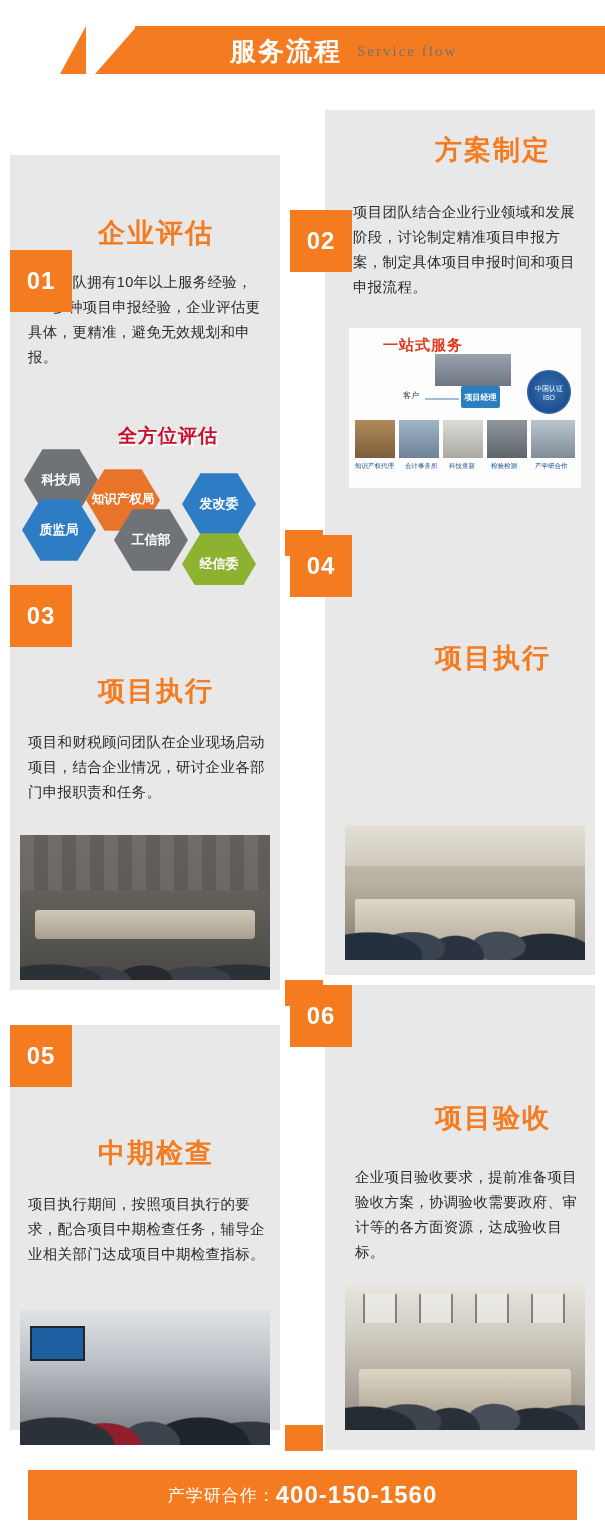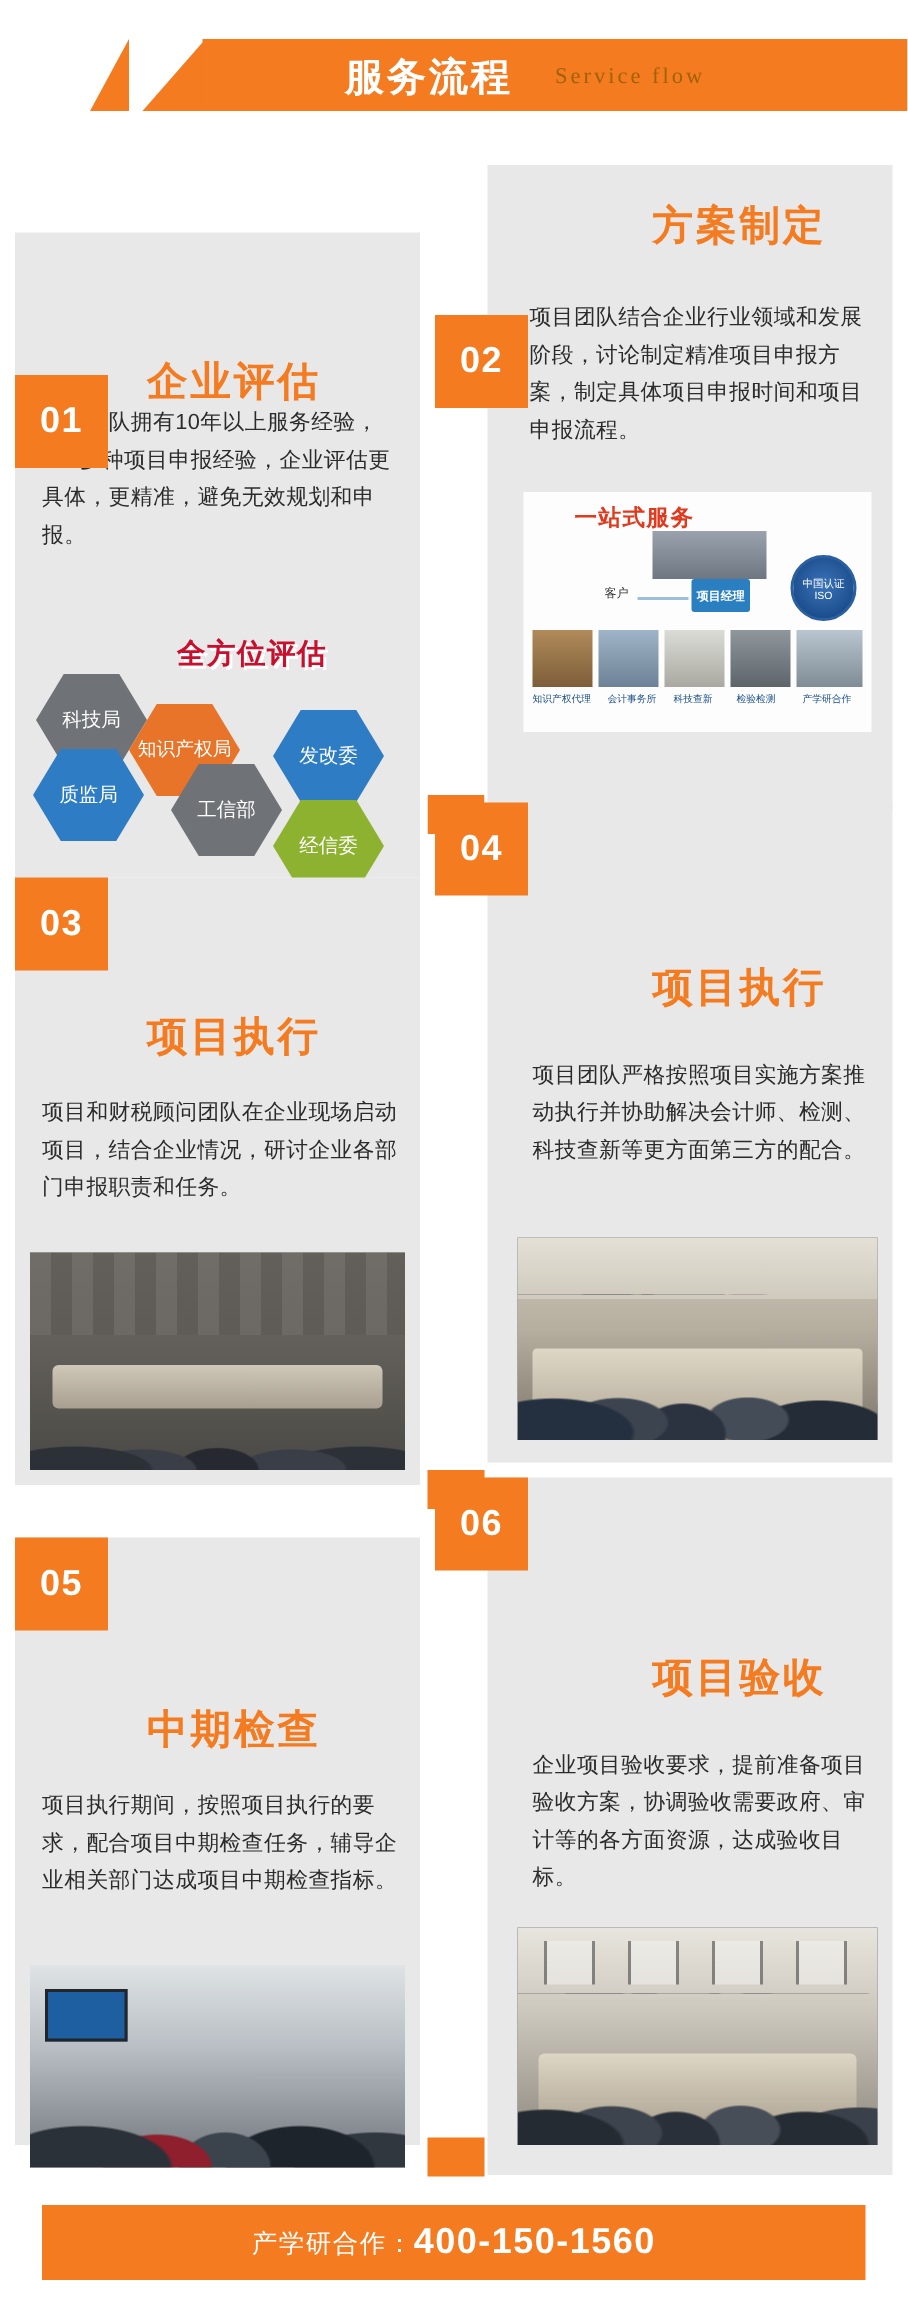--- a/index.html
+++ b/index.html
@@ -46,22 +46,22 @@
   .header-title {
     position: absolute;
     left: 230px; top: 34px;
     color: #ffffff;
     font-size: 26px;
     font-weight: bold;
     letter-spacing: 2px;
   }
   .header-sub {
     position: absolute;
-    left: 370px; top: 43px;
-    color: #a16207;
+    left: 357px; top: 43px;
+    color: #737373;
     font-size: 15px;
     letter-spacing: 2px;
     font-family: "Liberation Serif", serif;
   }
 
   
   .grid {
     position: absolute;
     left: 0; top: 100px;
     width: 605px;
@@ -112,21 +112,21 @@
   }
   .hex {
     position: absolute;
     width: 74px; height: 64px;
     clip-path: polygon(25% 2%, 75% 2%, 100% 50%, 75% 98%, 25% 98%, 0% 50%);
     display: flex;
     align-items: center;
     justify-content: center;
     color: #fff;
     font-size: 13px;
-    font-weight: normal;
+    font-weight: bold;
     text-align: center;
     line-height: 1.25;
   }
   .hex-label-2 { font-size: 12.5px; text-align: center; }
   .allround {
     position: absolute;
     color: #c8102e;
     font-size: 19px;
     font-weight: bold;
     letter-spacing: 1px;
@@ -334,21 +334,21 @@
     <div class="header-slash2"></div>
     <div class="header-slash"></div>
     <div class="header-bar"></div>
     <div class="header-title">服务流程</div>
     <div class="header-sub">Service flow</div>
   </div>
 
   <div class="grid">
 
     <div class="card" style="left:10px; top:55px; width:270px; height:430px;">
-      <div class="card-title" style="left:88px; top:60px;margin-top:21px;">企业评估</div>
+      <div class="card-title" style="left:88px; top:60px;">企业评估</div>
       <div class="card-body" style="left:18px; top:115px; width:236px;">项目团队拥有10年以上服务经验，100多种项目申报经验，企业评估更具体，更精准，避免无效规划和申报。</div>
 
       <div class="hexwrap" style="left:8px; top:265px; width:254px; height:155px;">
         <div class="allround-shadow" style="left:102px; top:5px;">全方位评估</div>
         <div class="allround" style="left:100px; top:3px;">全方位评估</div>
 
         <div class="hex" style="left:6px; top:28px; background:#6f7276;">
           <span>科技局</span>
         </div>
         <div class="hex hex-label-2" style="left:68px; top:48px; background:#e8742a;">
@@ -404,21 +404,20 @@
         <div class="ph-room"></div>
         <div class="ph-ceiling"></div>
         <div class="ph-table"></div>
         <div class="ph-people"></div>
       </div>
     </div>
     <div class="badge" style="position:absolute; left:10px; top:485px;">03</div>
 
     <div class="card" style="left:325px; top:435px; width:270px; height:440px;">
       <div class="card-title" style="left:110px; top:105px;">项目执行</div>
-      <div class="card-body" style="left:30px; top:170px; width:226px;">项目团队严格按照项目实施方案推动执行并协助解决会计师、检测、科技查新等更方面第三方的配合。</div>
       <div class="photo" style="left:20px; top:290px; width:240px; height:135px;">
         <div class="ph-meeting"></div>
         <div class="ph-m-wall"></div>
         <div class="ph-m-tbl"></div>
         <div class="ph-m-ppl"></div>
       </div>
     </div>
     <div class="badge" style="position:absolute; left:290px; top:435px;">04</div>
 
     <div class="card" style="left:10px; top:925px; width:270px; height:405px;">

